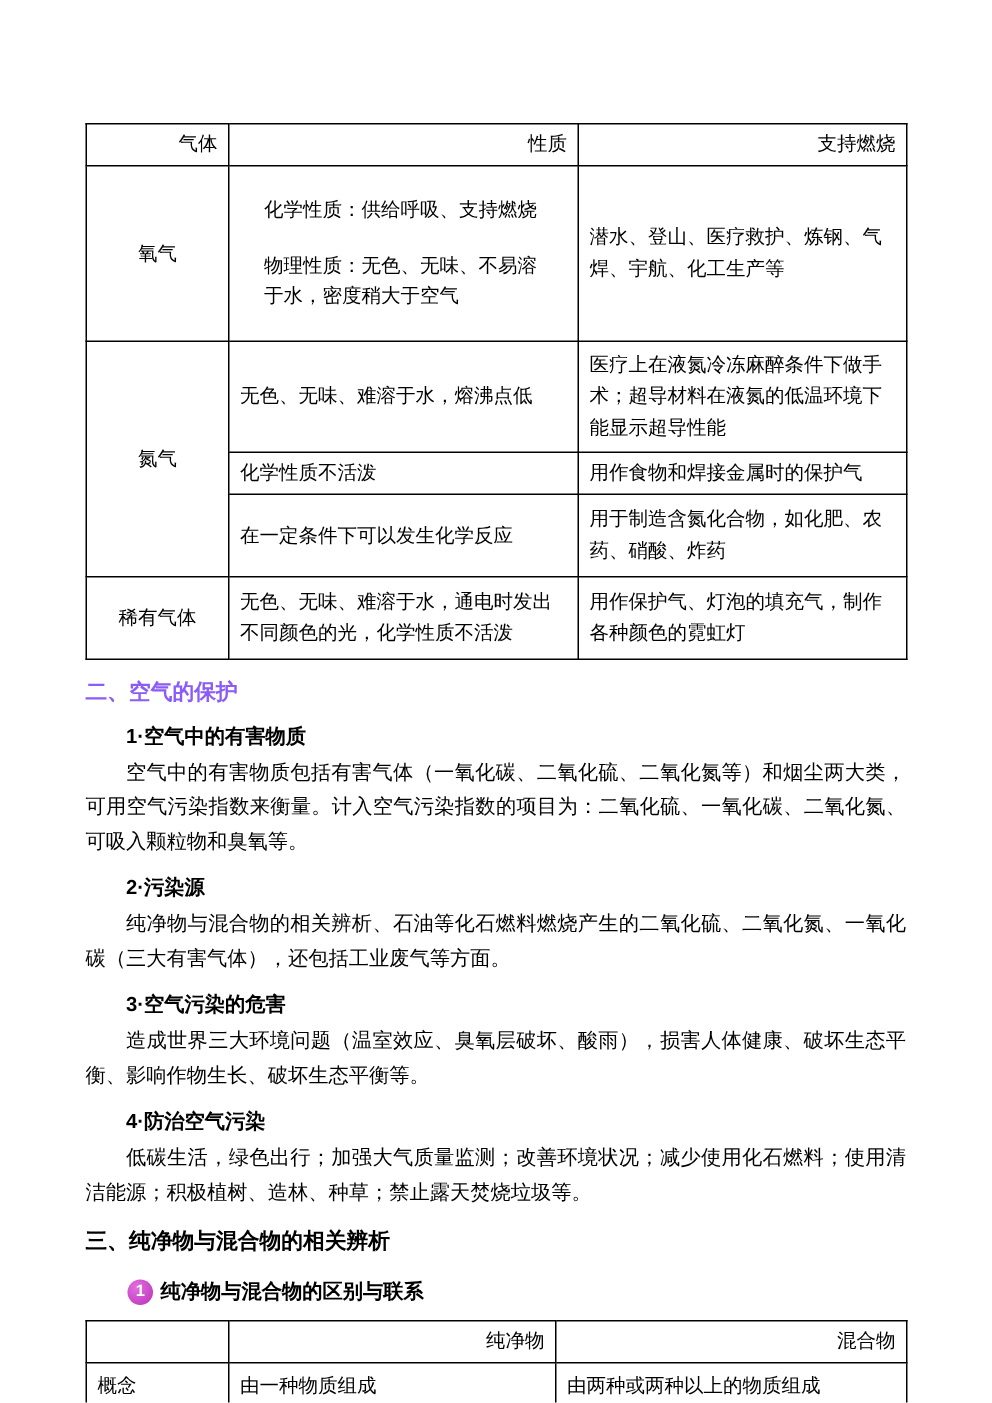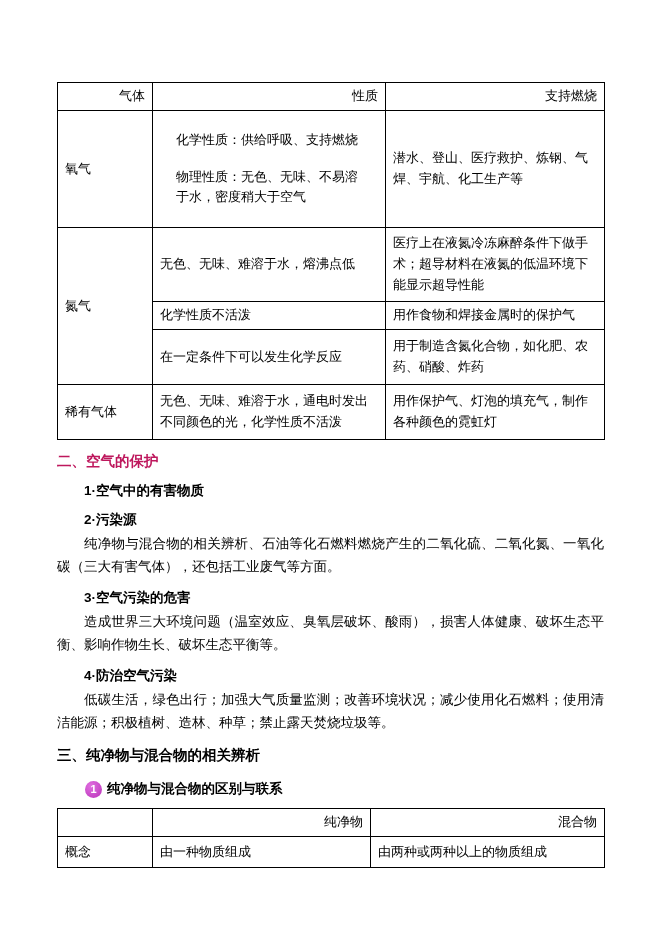--- a/index.html
+++ b/index.html
@@ -17,21 +17,21 @@
   td, th {
     border: 1px solid #000;
     font-size: 13px;
     font-weight: normal;
     padding: 3px 7px;
     vertical-align: middle;
     line-height: 1.6;
     word-break: break-all;
   }
   th { text-align: right; }
-  .cell-center { }
+  .cell-center { text-align: center; }
 
   .gas-table .hrow { height: 24px; }
   .gas-table .row-oxygen  { height: 84px; }
   .gas-table .row-n1      { height: 74px; }
   .gas-table .row-n2      { height: 28px; }
   .gas-table .row-n3      { height: 55px; }
   .gas-table .row-noble   { height: 55px; margin-top: 48px; }
   .gas-table .props-line  { margin: 16px; }
 
   .sec-heading {
@@ -116,23 +116,24 @@
         <td>用于制造含氮化合物，如化肥、农药、硝酸、炸药</td>
       </tr>
       <tr class="row-noble">
         <td class="cell-center">稀有气体</td>
         <td>无色、无味、难溶于水，通电时发出不同颜色的光，化学性质不活泼</td>
         <td>用作保护气、灯泡的填充气，制作各种颜色的霓虹灯</td>
       </tr>
     </tbody>
   </table>
 
-  <h2 class="sec-heading" id="heading-air" style="color: #be185d;">二、空气的保护</h2>
+  <h2 class="sec-heading" id="heading-air" style="color: #8b5cf6;">二、空气的保护</h2>
 
   <h3 class="item-title">1·空气中的有害物质</h3>
+  <p class="item-body">空气中的有害物质包括有害气体（一氧化碳、二氧化硫、二氧化氮等）和烟尘两大类，可用空气污染指数来衡量。计入空气污染指数的项目为：二氧化硫、一氧化碳、二氧化氮、可吸入颗粒物和臭氧等。</p>
 
   <h3 class="item-title">2·污染源</h3>
   <p class="item-body">纯净物与混合物的相关辨析、石油等化石燃料燃烧产生的二氧化硫、二氧化氮、一氧化碳（三大有害气体），还包括工业废气等方面。</p>
 
   <h3 class="item-title">3·空气污染的危害</h3>
   <p class="item-body">造成世界三大环境问题（温室效应、臭氧层破坏、酸雨），损害人体健康、破坏生态平衡、影响作物生长、破坏生态平衡等。</p>
 
   <h3 class="item-title">4·防治空气污染</h3>
   <p class="item-body">低碳生活，绿色出行；加强大气质量监测；改善环境状况；减少使用化石燃料；使用清洁能源；积极植树、造林、种草；禁止露天焚烧垃圾等。</p>
 

